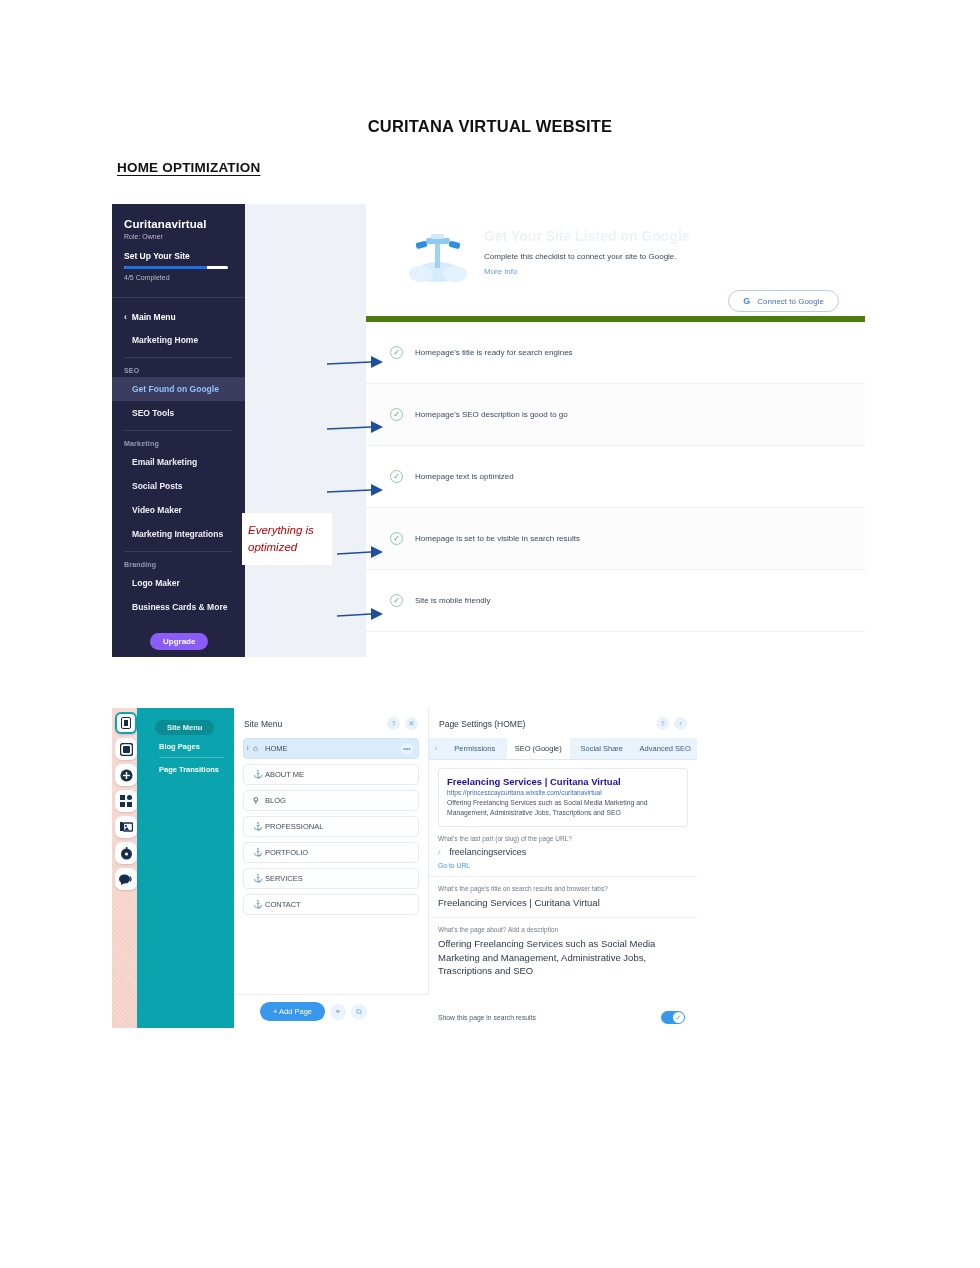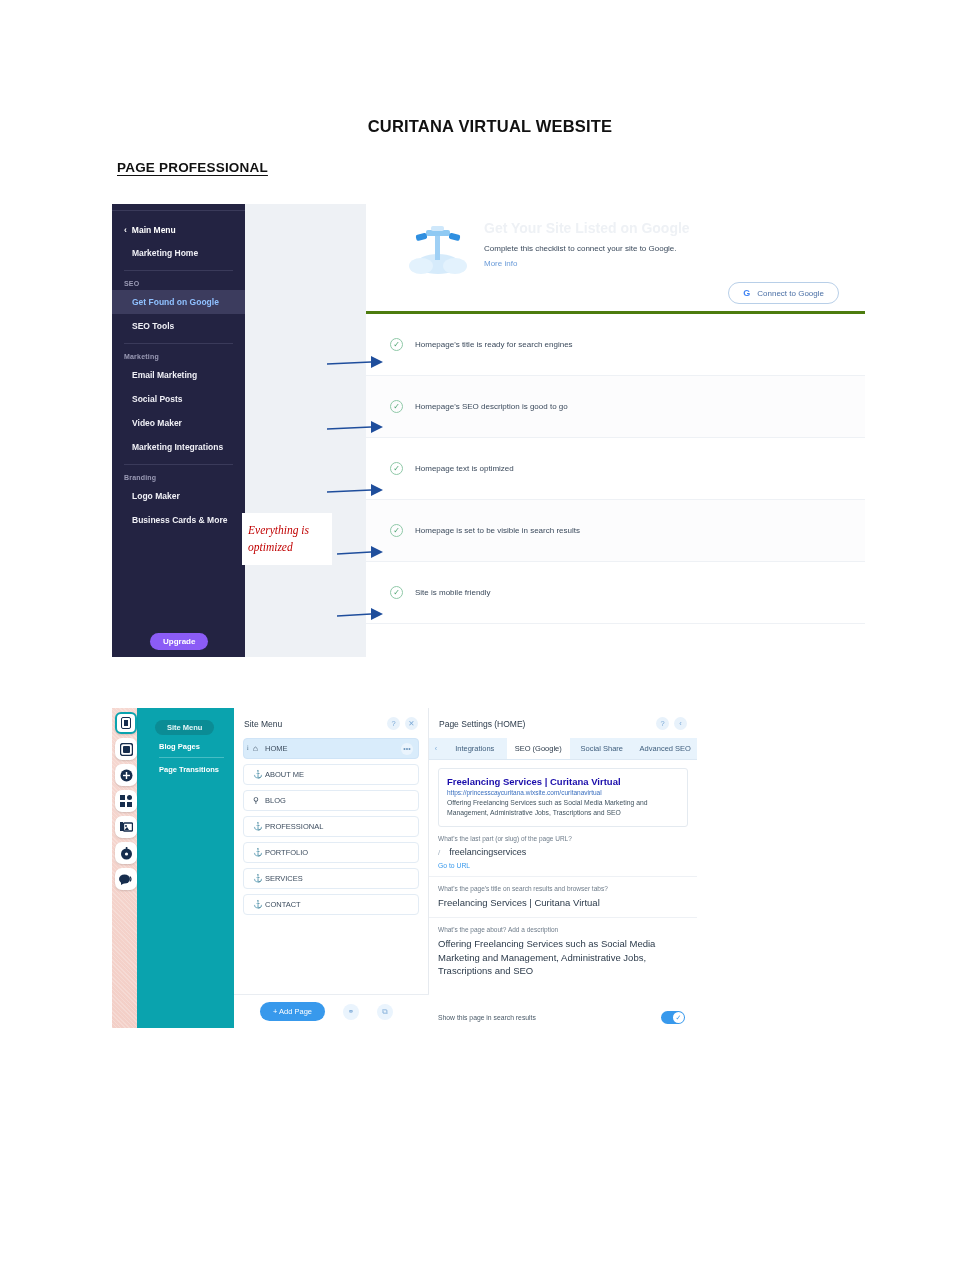--- a/index.html
+++ b/index.html
@@ -77,21 +77,22 @@
     position: absolute; left: 254px; top: 0; width: 499px; height: 453px;
     background: #ffffff;
   }
   .s1-topbar {
     height: 16px; background: #eef1f5;
     font-size: 7.5px; color: #3a3a3a;
     padding-left: 105px; line-height: 16px;
   }
   .s1-hero {
     position: relative; height: 110px; background: #fff;
-    border-bottom: 3px solid #4d7c0f;
+    border-bottom: 6px solid #4d7c0f;
+    margin-top: 8px;
   }
   .s1-hero-title {
     position: absolute; left: 118px; top: 16px;
     font-size: 14px; font-weight: bold; color: #eef1f5;
     white-space: nowrap;
   }
   .s1-hero-sub {
     position: absolute; left: 118px; top: 40px;
     font-size: 8px; color: #3b4a5c;
   }
@@ -126,21 +127,21 @@
 
   
   .arrow { position: absolute; }
   .anno-box {
     position: absolute; left: 242px; top: 513px;
     width: 90px; height: 52px; background: #fff;
     display: flex; flex-direction: column; justify-content: center;
     padding-left: 6px;
   }
   .anno-text {
-    font-family: Liberation Serif, serif;
+    font-family: Liberation Sans, sans-serif;
     font-style: italic; color: #c00000; font-size: 11.5px; line-height: 1.45;
   }
 
   
   .shot2 {
     position: absolute; left: 112px; top: 708px;
     width: 585px; height: 320px;
     background: #b91c1c; overflow: hidden;
   }
   .s2-canvas-bg {
@@ -204,21 +205,21 @@
   .page-ico { width: 12px; font-size: 8px; color: #2c3e52; }
   .grip { position: absolute; left: 3px; font-size: 6px; color: #5c7a95; letter-spacing: -1px; }
   .row-more {
     position: absolute; right: 5px; width: 12px; height: 12px; border-radius: 50%;
     background: #eaf4fd; color: #6f97bd; font-size: 7px;
     display: flex; align-items: center; justify-content: center;
   }
   .s2-sitemenu-footer {
     position: absolute; left: 0; bottom: 0; width: 195px; height: 34px;
     border-top: 1px solid #e9edf2; background: #fff;
-    display: flex; align-items: center; gap: 18px; padding-left: 26px;
+    display: flex; align-items: center; gap: 5px; padding-left: 26px;
   }
   .add-page-btn {
     background: #3899ec; color: #fff; border: none; border-radius: 11px;
     font-size: 7.5px; padding: 5px 13px;
     font-family: "Liberation Sans", sans-serif;
   }
   .foot-ico {
     width: 16px; height: 16px; border-radius: 50%; background: #eaf4fd;
     color: #7aa8d6; font-size: 7.5px;
     display: flex; align-items: center; justify-content: center;
@@ -268,25 +269,34 @@
   .toggle::after {
     content: "✓"; position: absolute; right: 1px; top: 1px;
     width: 11px; height: 11px; border-radius: 50%; background: #fff;
     color: #3899ec; font-size: 7px; line-height: 11px; text-align: center;
   }
 </style>
 </head>
 <body>
 
 <div class="doc-title">CURITANA VIRTUAL WEBSITE</div>
-<div class="doc-subtitle">PAGE PROFESSIONAL</div>
+<div class="doc-subtitle">HOME OPTIMIZATION</div>
 
 <div class="shot1">
 
   <div class="s1-sidebar">
+    <div class="s1-brand-block">
+      <div class="s1-brand">Curitanavirtual</div>
+      <div class="s1-role">Role: Owner</div>
+      <div class="s1-setup">Set Up Your Site</div>
+      <div class="s1-progress">
+        <div class="s1-progress-fill"></div>
+      </div>
+      <div class="s1-progress-label">4/5 Completed</div>
+    </div>
     <div class="s1-divider-h"></div>
 
     <div class="s1-nav">
       <div class="s1-back">
         <span>‹</span>
         <span>Main Menu</span>
       </div>
       <div class="s1-item">Marketing Home</div>
       <div class="s1-rule"></div>
 
@@ -499,21 +509,21 @@
     <div class="s2-panel-head">
       <span class="s2-panel-title">Page Settings (HOME)</span>
       <span class="head-icons">
         <span class="round-ico">?</span>
         <span class="round-ico">‹</span>
       </span>
     </div>
 
     <div class="tabs-row">
       <div class="tab-arrow">‹</div>
-      <div class="tab">Integrations</div>
+      <div class="tab">Permissions</div>
       <div class="tab active">SEO (Google)</div>
       <div class="tab">Social Share</div>
       <div class="tab">Advanced SEO</div>
     </div>
 
     <div class="serp-card">
       <div class="serp-title">Freelancing Services | Curitana Virtual</div>
       <div class="serp-url">https://princesscaycuritana.wixsite.com/curitanavirtual</div>
       <div class="serp-desc">Offering Freelancing Services such as Social Media Marketing and Management, Administrative Jobs, Trascriptions and SEO</div>
     </div>

